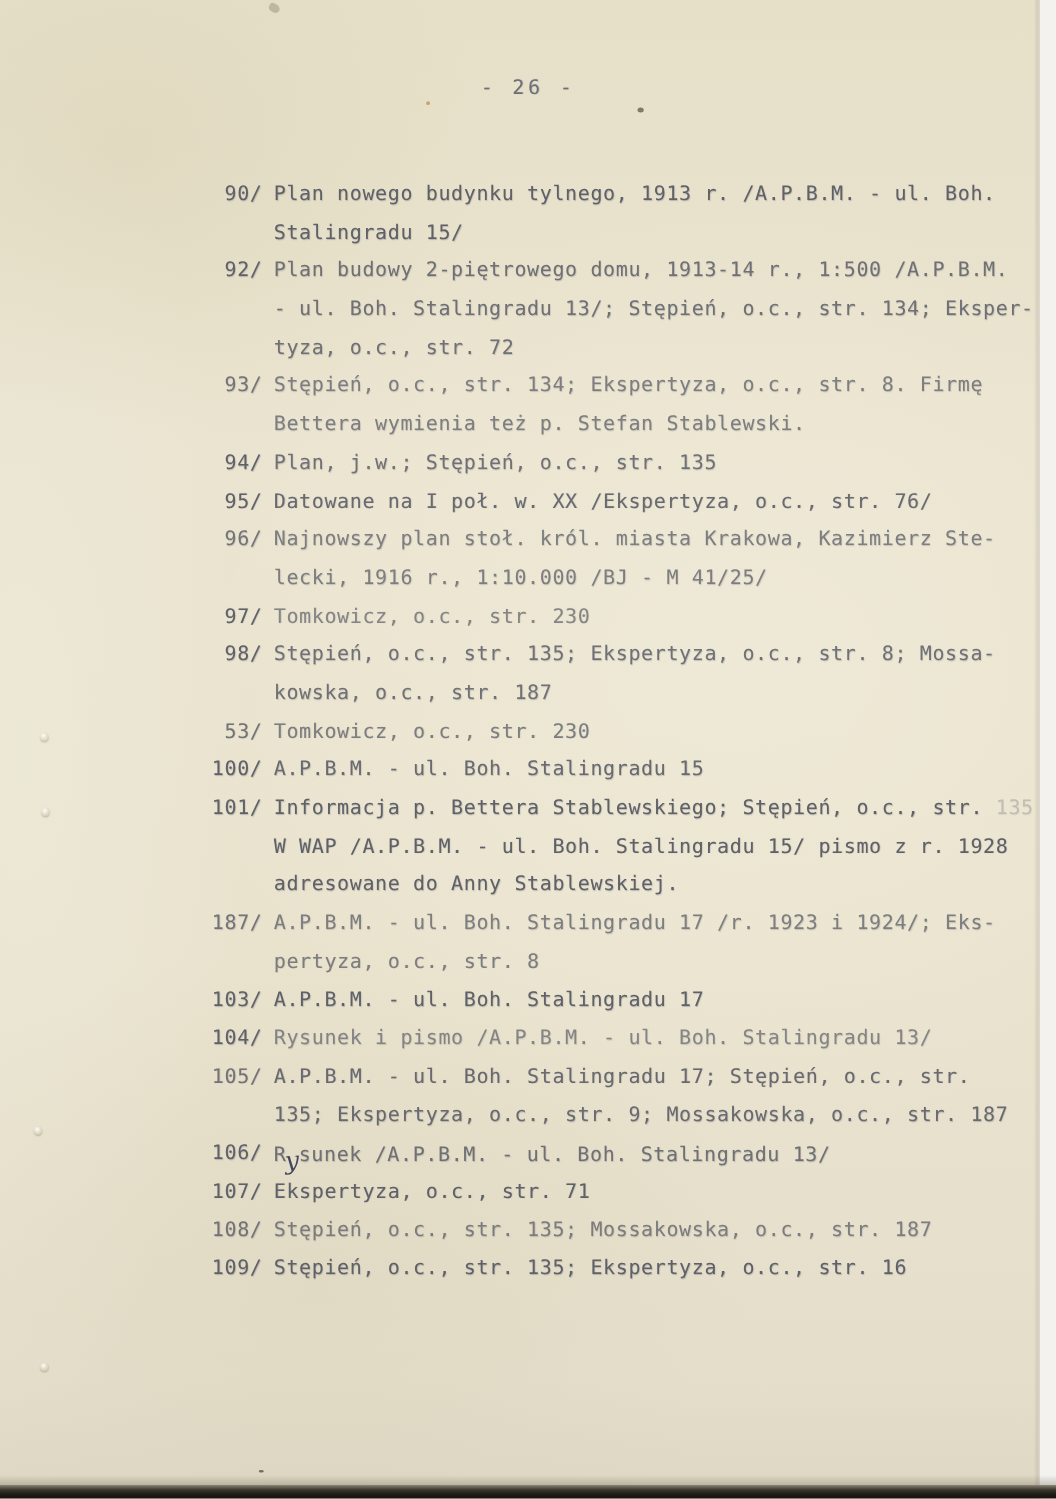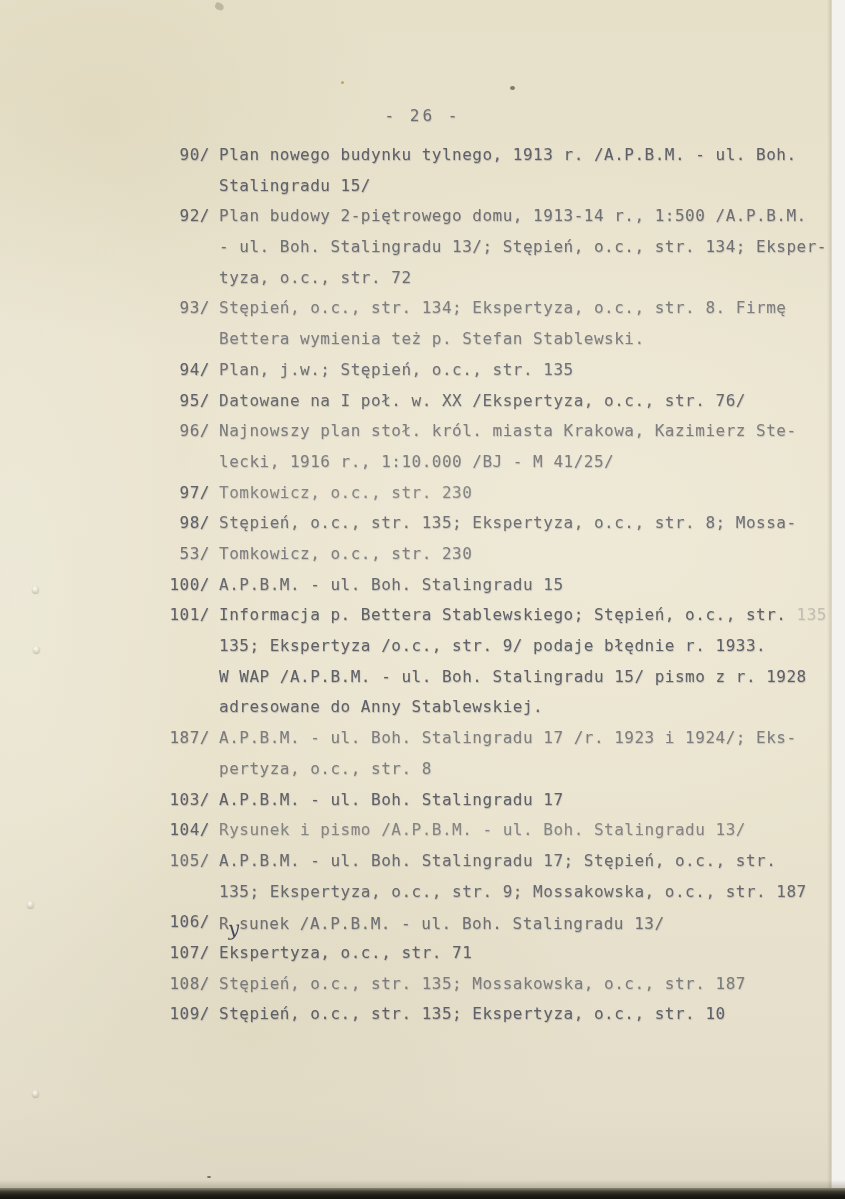--- a/index.html
+++ b/index.html
@@ -33,21 +33,20 @@
     position:absolute;left:0;bottom:11px;width:845px;height:8px;
     background:linear-gradient(180deg, rgba(120,114,94,0) 0%, rgba(120,114,94,.35) 100%);
   }
   .page-number{
     position:absolute;top:60px;left:0;width:845px;
     text-align:center;
     font-size:16px;letter-spacing:3px;
     color:#6f6f78;
     filter:blur(.3px);
     text-shadow:.5px .5px .7px rgba(111,111,120,.4);
-    margin-top:46px;
   }
   .entries{
     position:absolute;top:126px;left:166px;width:690px;
     font-size:16px;
     color:#5f6068;
     letter-spacing:.5px;
     filter:blur(.32px);
     text-shadow:.5px .6px .8px rgba(95,96,110,.35);
     margin-top:14px;
   }
@@ -138,39 +137,39 @@
       <div class="entry">
         <div class="num">97/</div>
         <div class="txt">
           <div class="line">Tomkowicz, o.c., str. 230</div>
         </div>
       </div>
       <div class="entry">
         <div class="num">98/</div>
         <div class="txt">
           <div class="line">Stępień, o.c., str. 135; Ekspertyza, o.c., str. 8; Mossa-</div>
+          <div class="line">kowska, o.c., str. 187</div>
         </div>
       </div>
       <div class="entry">
         <div class="num">53/</div>
         <div class="txt">
           <div class="line">Tomkowicz, o.c., str. 230</div>
         </div>
       </div>
       <div class="entry">
         <div class="num">100/</div>
         <div class="txt">
           <div class="line">A.P.B.M. - ul. Boh. Stalingradu 15</div>
         </div>
       </div>
       <div class="entry">
         <div class="num">101/</div>
         <div class="txt">
           <div class="line"><span>Informacja p. Bettera Stablewskiego; Stępień, o.c., str. </span><span class="faint">135</span></div>
-          <div class="line">135; Ekspertyza /o.c., str. 9/ podaje błędnie r. 1933.</div>
           <div class="line">W WAP /A.P.B.M. - ul. Boh. Stalingradu 15/ pismo z r. 1928</div>
           <div class="line">adresowane do Anny Stablewskiej.</div>
         </div>
       </div>
       <div class="entry">
         <div class="num">187/</div>
         <div class="txt">
           <div class="line">A.P.B.M. - ul. Boh. Stalingradu 17 /r. 1923 i 1924/; Eks-</div>
           <div class="line">pertyza, o.c., str. 8</div>
         </div>
@@ -208,21 +207,21 @@
       </div>
       <div class="entry">
         <div class="num">108/</div>
         <div class="txt">
           <div class="line">Stępień, o.c., str. 135; Mossakowska, o.c., str. 187</div>
         </div>
       </div>
       <div class="entry">
         <div class="num">109/</div>
         <div class="txt">
-          <div class="line">Stępień, o.c., str. 135; Ekspertyza, o.c., str. 10</div>
+          <div class="line">Stępień, o.c., str. 135; Ekspertyza, o.c., str. 16</div>
         </div>
       </div>
     </div>
 
   <div class="speck speck1"></div>
   <div class="speck speck2"></div>
   <div class="speck speck3"></div>
   <div class="speck speck4"></div>
   <div class="pinhole ph1"></div>
   <div class="pinhole ph2"></div>

